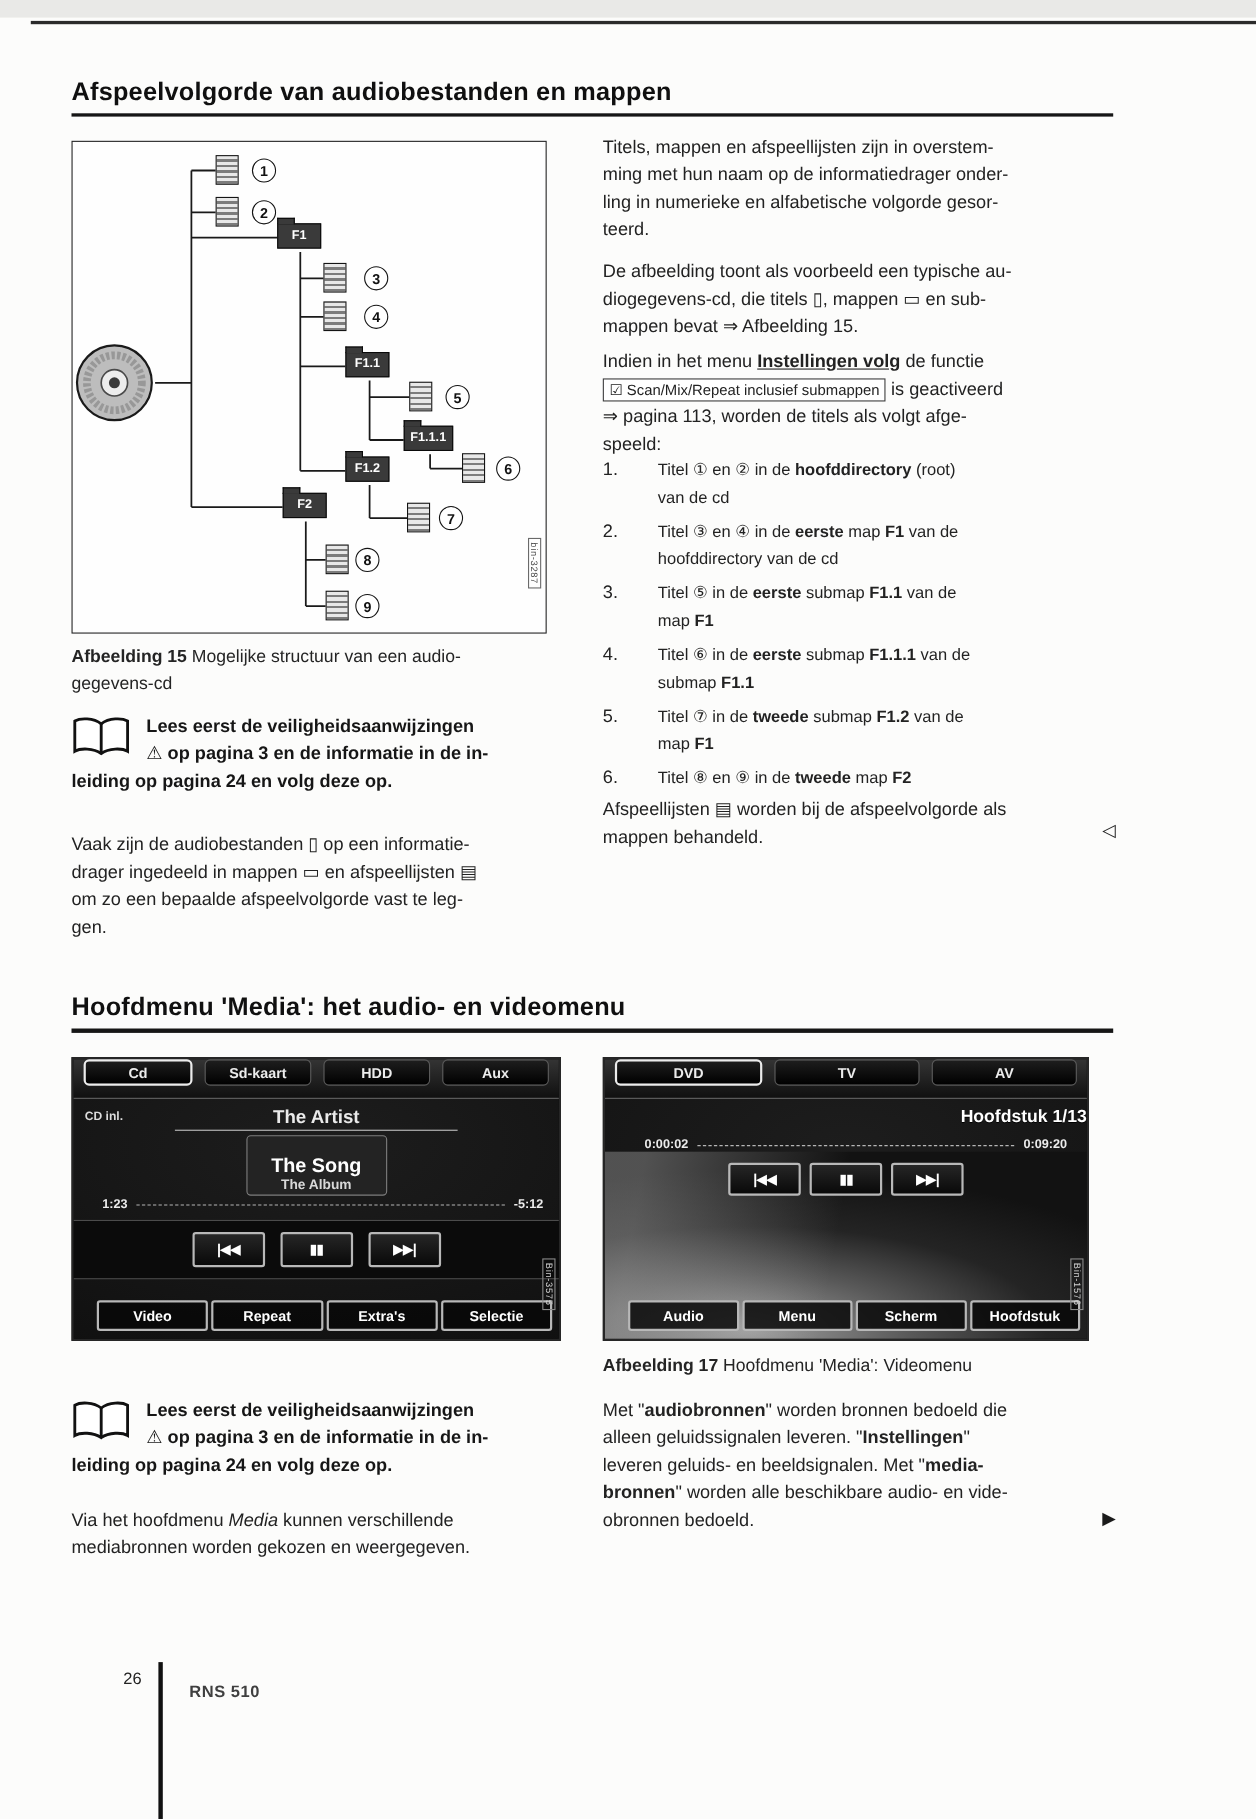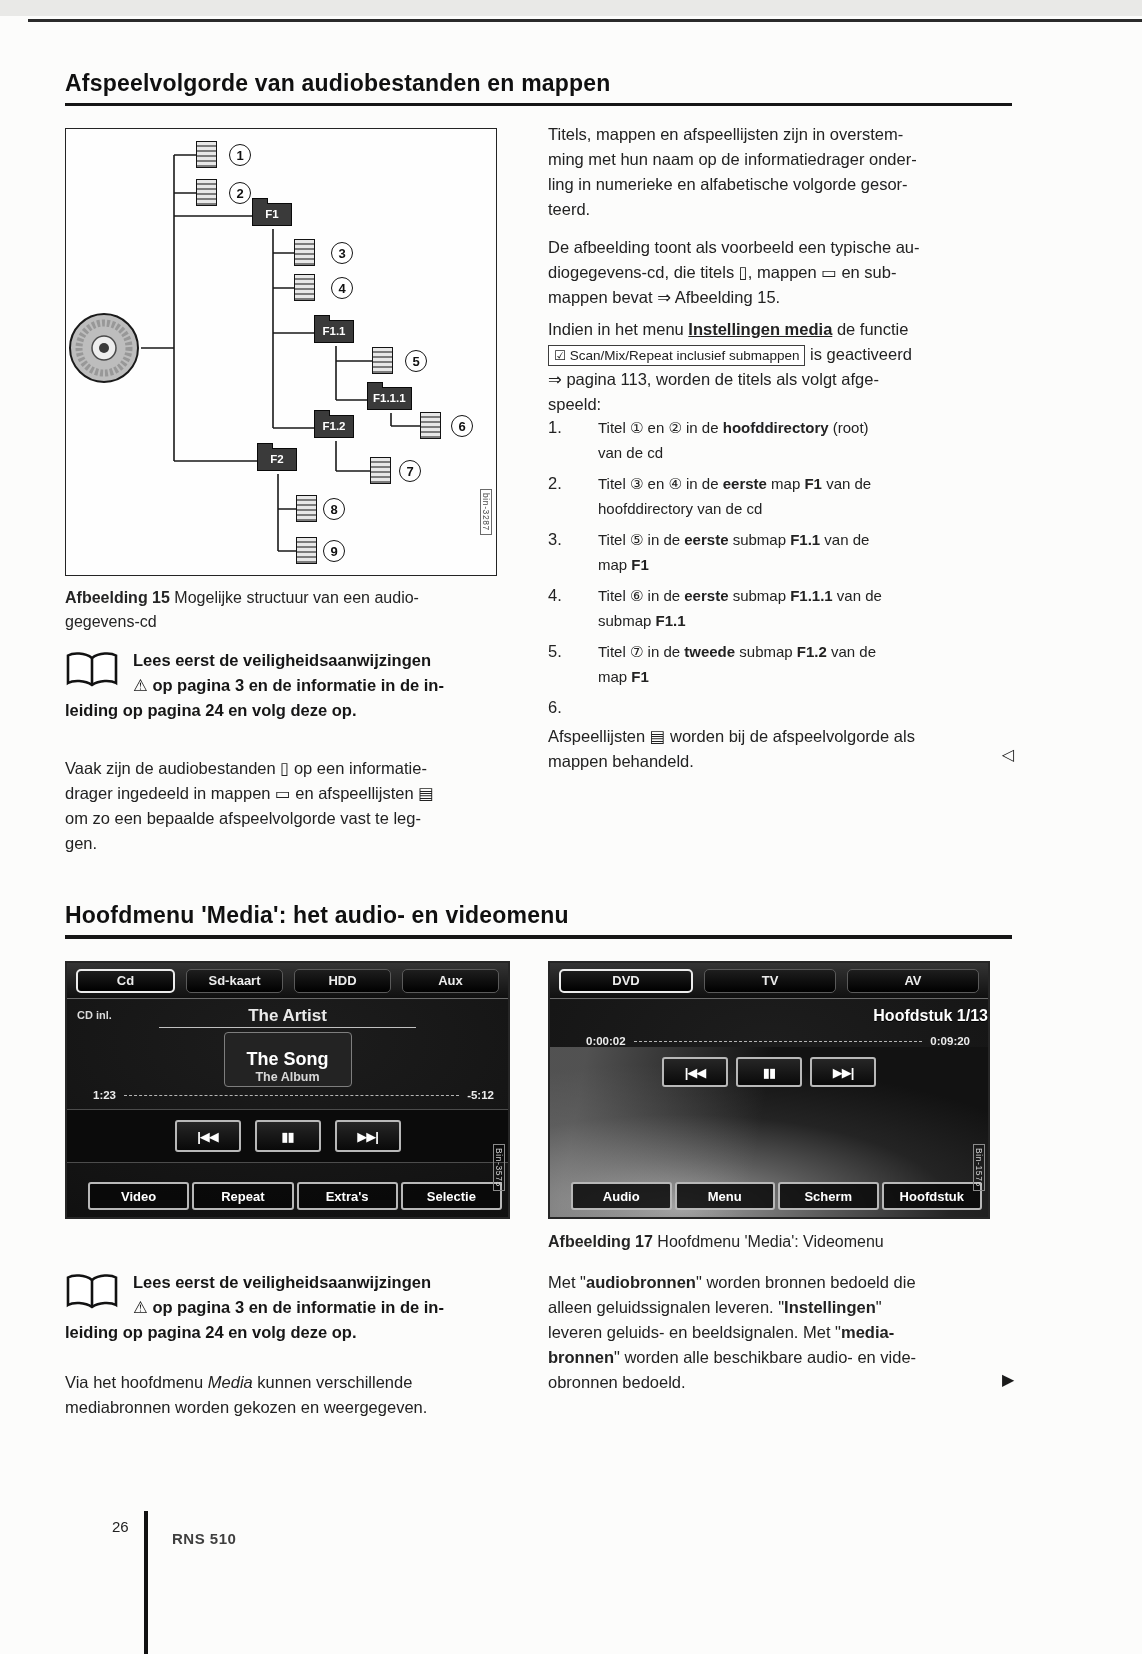--- a/index.html
+++ b/index.html
@@ -28,21 +28,21 @@
   .sidecode.light{color:#4a4a4a;border-color:#6a6a6a;right:4px;bottom:40px}
   
   .bookicon{float:left;margin:3px 14px 2px 0}
   .note-text{font-weight:bold;color:#161616}
   
   .list-item{display:flex;margin-bottom:6px}
   .list-num{width:50px;flex:none;font-size:16.5px;line-height:25px;color:#222}
   .list-body{font-size:15px;line-height:25px;white-space:pre-line;color:#222;flex:1}
   
   .scr{background:#151515;display:flex;flex-direction:column;border:2px solid #262626;box-shadow:inset 0 0 0 1px #000}
-  .scr-tabs{height:36px;flex:none;display:flex;align-items:center;gap:11px;padding:0 9px;background:linear-gradient(#343434,#101010);border-bottom:1px solid #6a6a6a}
+  .scr-tabs{height:36px;flex:none;display:flex;gap:11px;padding:0 9px;background:linear-gradient(#343434,#101010);border-bottom:1px solid #6a6a6a}
   .scr-tab{flex:1;height:24px;border-radius:5px;background:linear-gradient(#1e1e1e,#000);border:1px solid #5a5a5a;color:#ececec;font-size:13px;font-weight:bold;display:flex;align-items:center;justify-content:center}
   .scr-tab.active{border:2px solid #ececec}
   .scr-body{flex:1;position:relative;background:radial-gradient(120% 120% at 50% 20%,#1d1d1d,#0d0d0d)}
   .src-label{position:absolute;left:10px;top:10px;font-size:11px;font-weight:bold;color:#dcdcdc}
   .artist{position:absolute;left:0;right:0;top:7px;text-align:center;font-size:17px;font-weight:bold;color:#eaeaea}
   .artist-line{position:absolute;left:92px;right:92px;top:28px;height:1px;background:#c0c0c0}
   .song-wrap{position:absolute;left:0;right:0;top:33px;text-align:center}
   .song{display:inline-block;padding:16px 22px;border:1px solid #7e7e7e;border-radius:4px;background:#232323;font-size:18px;font-weight:bold;color:#fff}
   .album{position:absolute;left:0;right:0;top:71px;text-align:center;font-size:12.5px;font-weight:bold;color:#d8d8d8}
   .progress{position:absolute;display:flex;align-items:center;gap:8px}
@@ -128,21 +128,21 @@
 om zo een bepaalde afspeelvolgorde vast te leg-
 gen.</div>
 
   <div class="abs para" style="left:548px;top:106px;width:470px">Titels, mappen en afspeellijsten zijn in overstem-
 ming met hun naam op de informatiedrager onder-
 ling in numerieke en alfabetische volgorde gesor-
 teerd.</div>
   <div class="abs para" style="left:548px;top:219px;width:470px">De afbeelding toont als voorbeeld een typische au-
 diogegevens-cd, die titels ▯, mappen ▭ en sub-
 mappen bevat ⇒ Afbeelding 15.</div>
-  <div class="abs para" style="left:548px;top:301px;width:470px"><span>Indien in het menu </span><span class="b u">Instellingen media</span><span> de functie
+  <div class="abs para" style="left:548px;top:301px;width:470px"><span>Indien in het menu </span><span class="b u">Instellingen volg</span><span> de functie
 </span><span class="boxed">☑ Scan/Mix/Repeat inclusief submappen</span><span> is geactiveerd
 ⇒ pagina 113, worden de titels als volgt afge-
 speeld:</span></div>
 
   <div class="abs" style="left:548px;top:399px;width:470px">
     <div class="list-item">
       <div class="list-num">1.</div>
       <div class="list-body"><span>Titel ① en ② in de </span><span class="b">hoofddirectory</span><span> (root)
 van de cd</span></div>
     </div>
@@ -161,20 +161,21 @@
       <div class="list-body"><span>Titel ⑥ in de </span><span class="b">eerste</span><span> submap </span><span class="b">F1.1.1</span><span> van de
 submap </span><span class="b">F1.1</span></div>
     </div>
     <div class="list-item">
       <div class="list-num">5.</div>
       <div class="list-body"><span>Titel ⑦ in de </span><span class="b">tweede</span><span> submap </span><span class="b">F1.2</span><span> van de
 map </span><span class="b">F1</span></div>
     </div>
     <div class="list-item">
       <div class="list-num">6.</div>
+      <div class="list-body"><span>Titel ⑧ en ⑨ in de </span><span class="b">tweede</span><span> map </span><span class="b">F2</span></div>
     </div>
   </div>
 
   <div class="abs para" style="left:548px;top:708px;width:470px">Afspeellijsten ▤ worden bij de afspeelvolgorde als
 mappen behandeld.</div>
   <div class="abs marker" style="left:1002px;top:729px">◁</div>
 
   <div class="abs h1" style="left:65px;top:886px;width:947px">Hoofdmenu 'Media': het audio- en videomenu</div>
   <div class="abs rule" style="left:65px;top:919px;width:947px;height:4px"></div>
 

